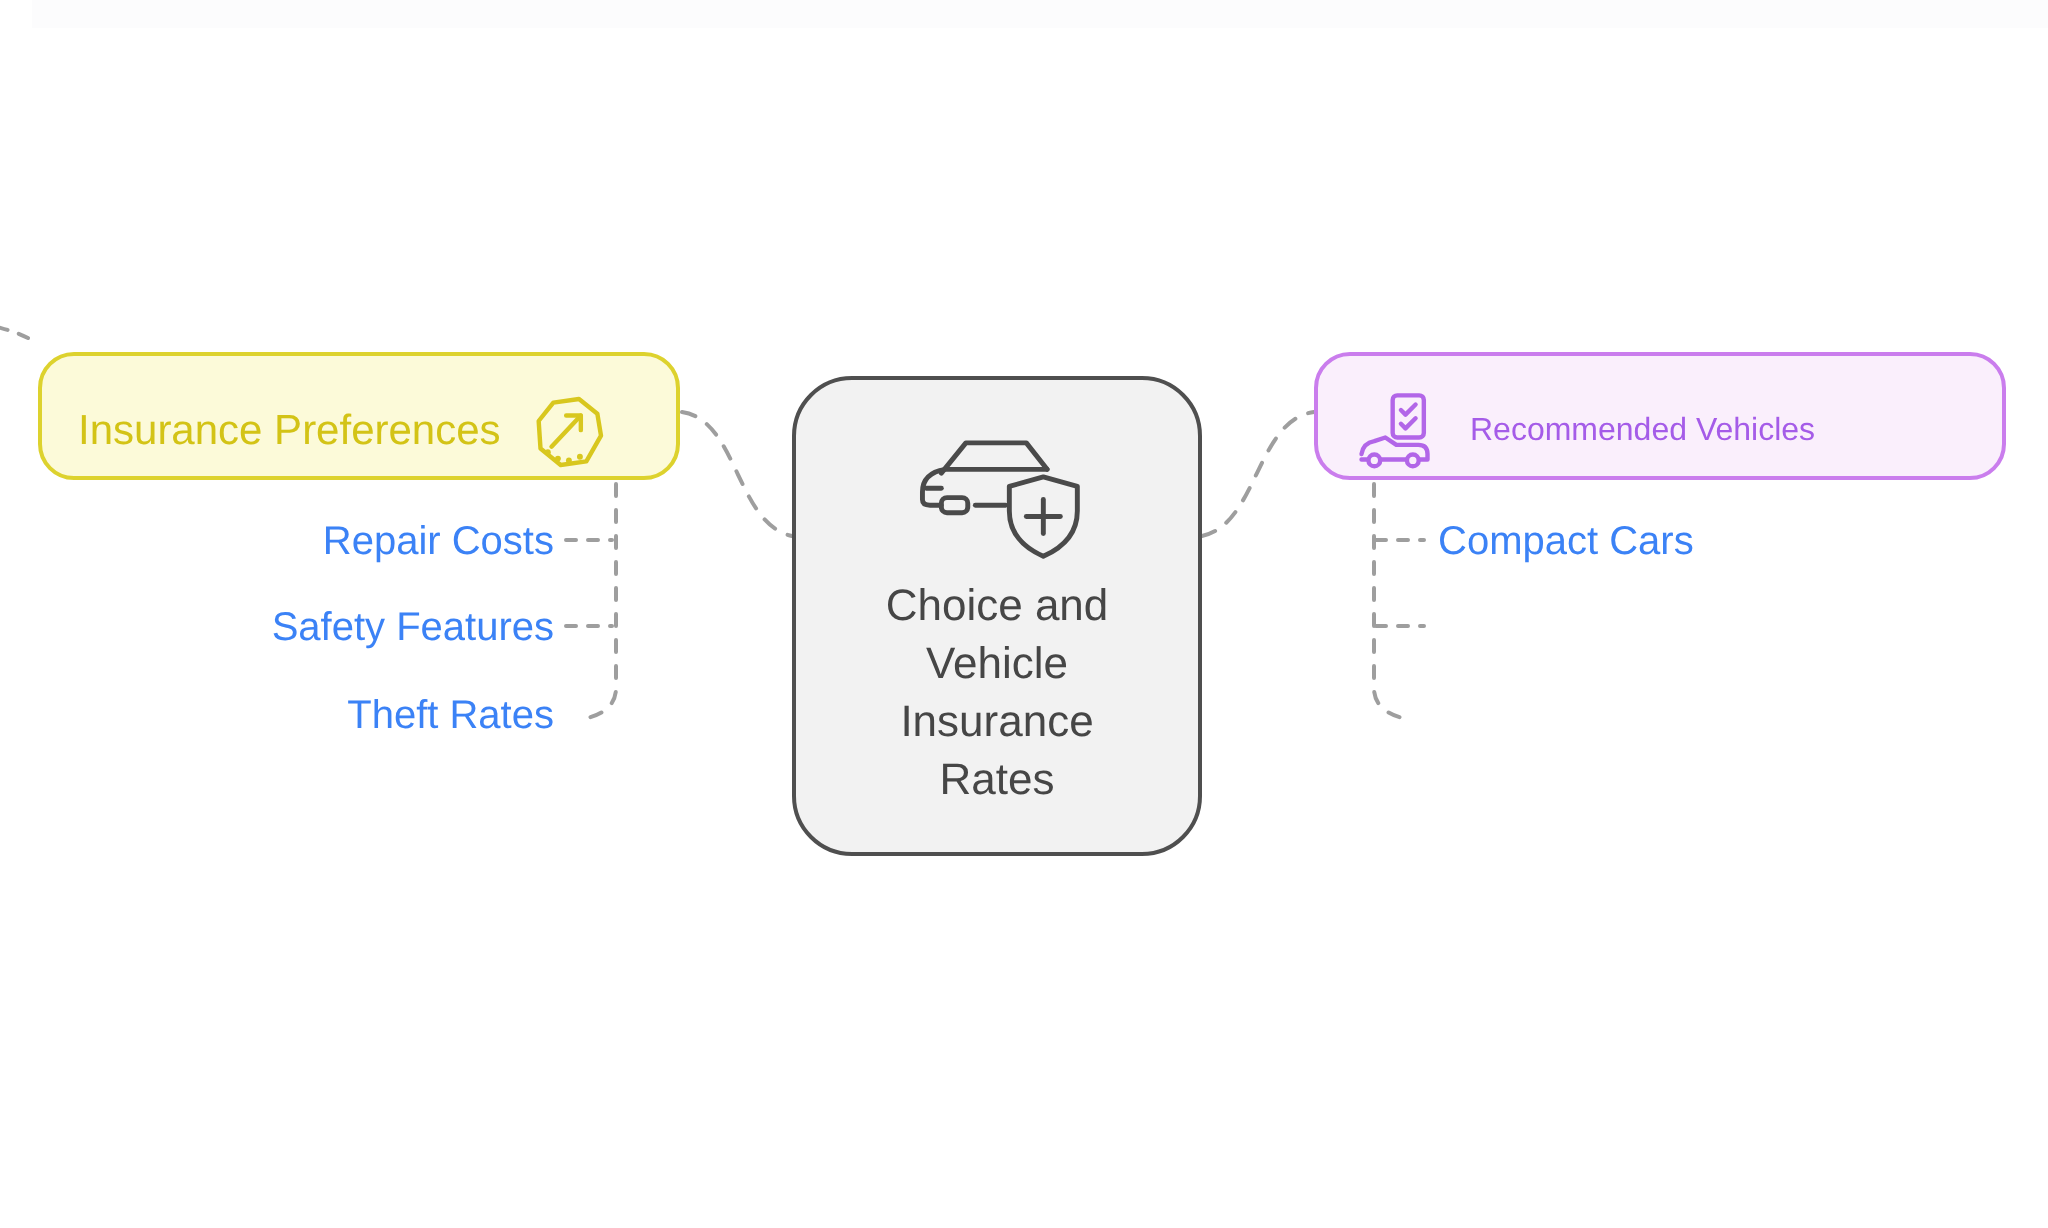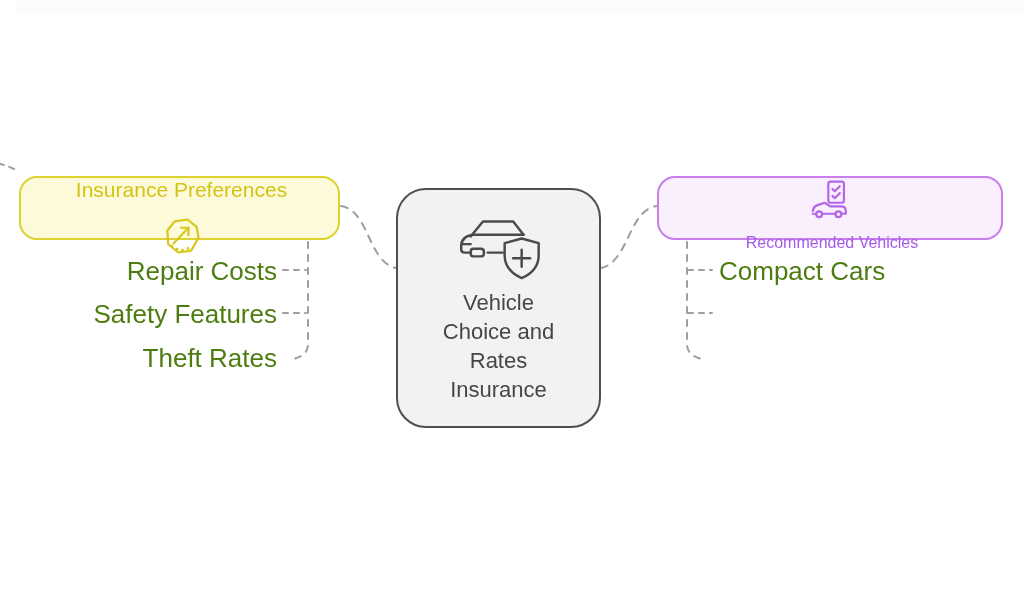--- a/index.html
+++ b/index.html
@@ -4,41 +4,41 @@
 <style>
   html,body{margin:0;padding:0;background:#ffffff;}
   .canvas{
     position:relative;width:1024px;height:614px;background:#ffffff;
     font-family:"Liberation Sans",sans-serif;overflow:hidden;
   }
   .top-strip{position:absolute;left:16px;top:0;width:1008px;height:14px;background:#fcfcfd;}
   .connector-layer{position:absolute;left:0;top:0;width:1024px;height:614px;pointer-events:none;}
 
   .node{position:absolute;box-sizing:border-box;display:flex;align-items:center;}
-  .branch-node{height:64px;border-radius:18px;border:2px solid;padding:0 14px 0 18px;gap:12px;flex-direction:column;}
+  .branch-node{height:64px;border-radius:18px;border:2px solid;padding:16px 14px 0 18px;gap:12px;}
   .branch-node .label{white-space:nowrap;}
 
   .node-yellow{left:19px;top:176px;width:321px;background:#fcfad9;border-color:#ddd22e;}
   .node-yellow .label{color:#d3c316;font-size:21px;}
 
   .node-purple{left:657px;top:176px;width:346px;background:#faeffc;border-color:#ca7ded;}
   .node-purple .label{color:#a55ce8;font-size:16px;}
 
   .node-center{
     left:396px;top:188px;width:205px;height:240px;background:#f2f2f2;
     border:2px solid #4f4f4f;border-radius:30px;
     flex-direction:column;justify-content:flex-start;padding-top:22px;
   }
   .node-center .title{
     margin-top:8px;color:#464646;font-size:22px;line-height:29px;text-align:center;
   }
   .node-center .title span{display:block;}
 
   .sub-item{
-    position:absolute;font-size:26px;color:#4d7c0f;white-space:nowrap;line-height:26px;
+    position:absolute;font-size:20px;color:#3b82f6;white-space:nowrap;line-height:26px;
   }
   .sub-left{right:747px;text-align:right;}
   .sub-right{left:719px;text-align:center;}
   .row-1{top:258px;} .row-2{top:301px;} .row-3{top:345px;}
 
   .icon{flex:0 0 auto;display:block;}
 </style>
 </head>
 <body>
 
@@ -98,24 +98,24 @@
         <path d="M78,24 L24,24 Q12,26 12,36 L12,40 Q12,43 16,43 L22,43"></path>
         <path d="M14,34 L22,34"></path>
         <rect x="22" y="39" width="14" height="8" rx="3"></rect>
         <path d="M40,43 L56,43"></path>
         <path d="M76,28 L94,33 V46 Q94,62 76,70 Q58,62 58,46 V33 Z" fill="#f2f2f2"></path>
         <path d="M76,40 V58"></path>
         <path d="M67,49 H85"></path>
       </g>
     </svg>
     <div class="title">
+      <span>Choice and</span>
       <span>Vehicle</span>
-      <span>Choice and</span>
+      <span>Insurance</span>
       <span>Rates</span>
-      <span>Insurance</span>
     </div>
   </div>
 
   <div class="sub-item sub-left row-1">Repair Costs</div>
   <div class="sub-item sub-left row-2">Safety Features</div>
   <div class="sub-item sub-left row-3">Theft Rates</div>
 
   <div class="sub-item sub-right row-1">Compact Cars</div>
 
 </div>

